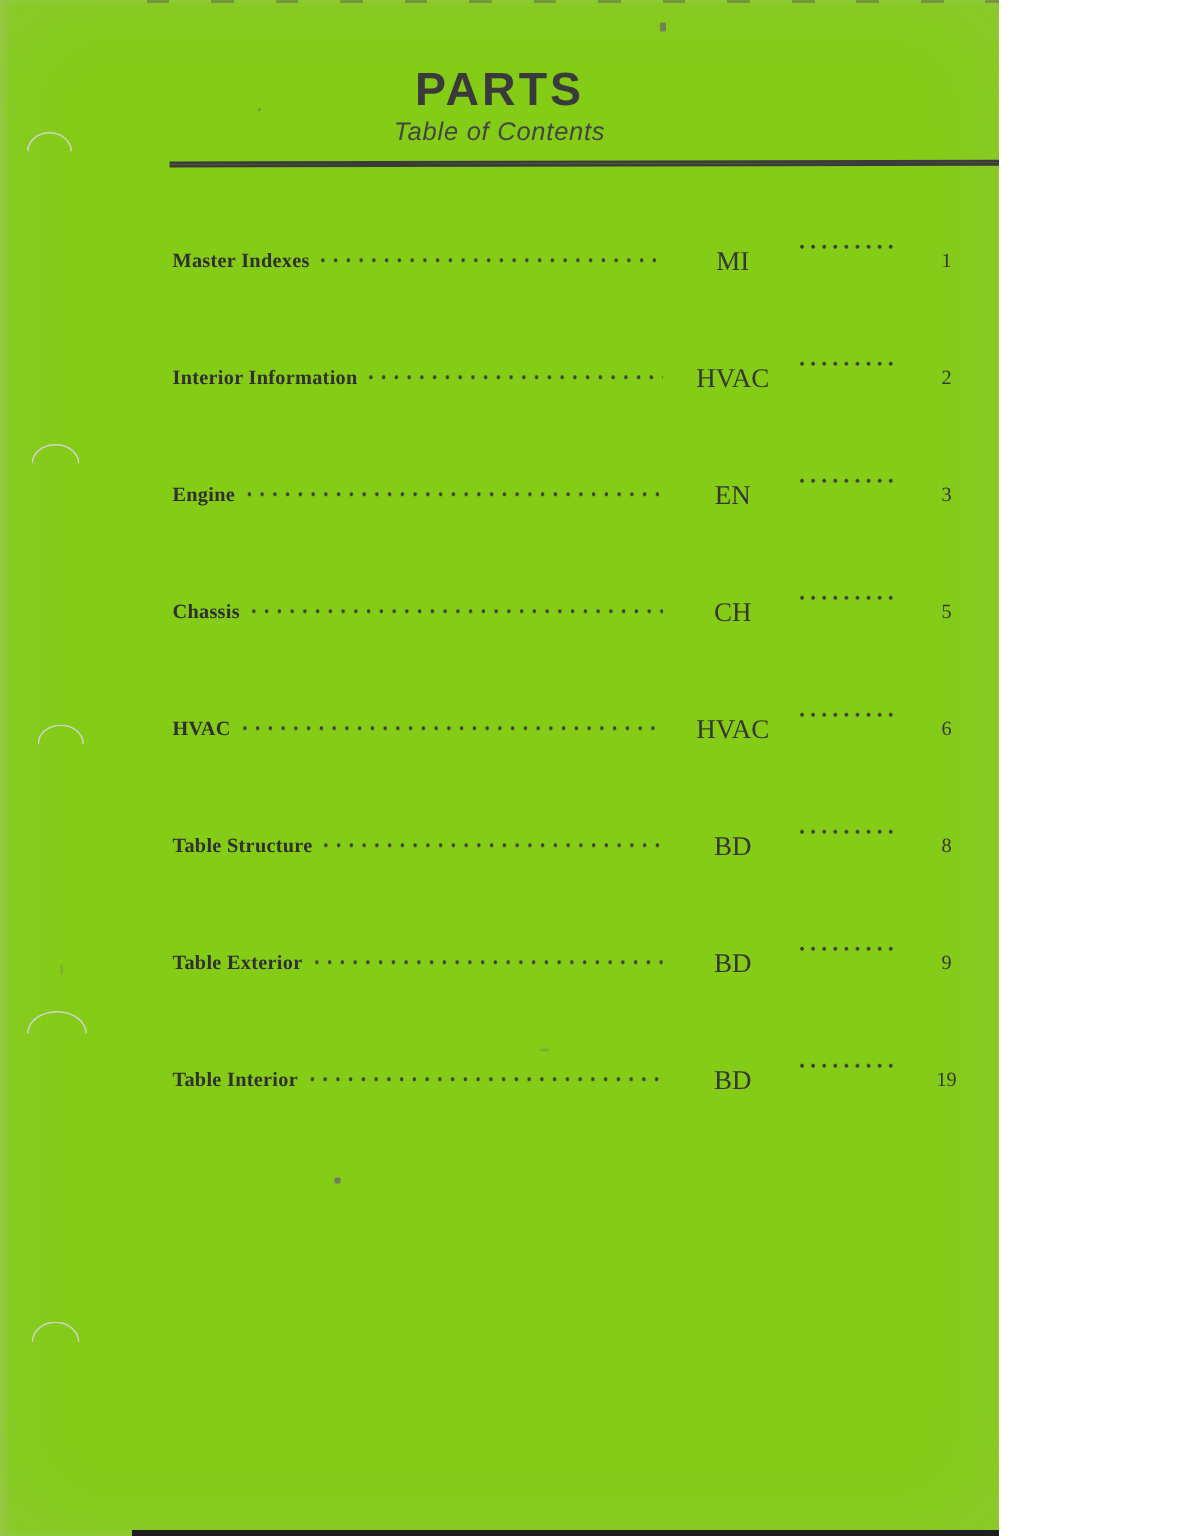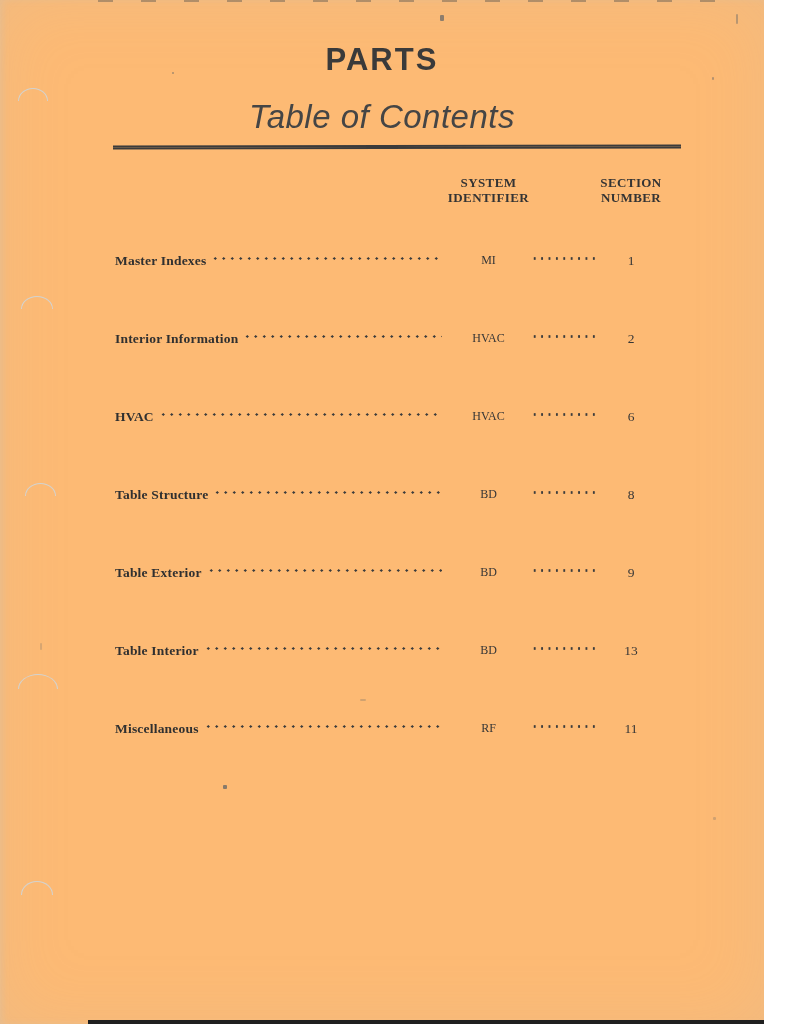--- a/index.html
+++ b/index.html
@@ -1,38 +1,38 @@
 <!DOCTYPE html>
 <html><head>
 <meta charset="utf-8">
 <style>
   * { margin:0; padding:0; box-sizing:border-box; }
   html,body { background:#ffffff; }
   .page {
     position:relative;
-    width:764px; height:1024px;
-    background:#fdba74;
+    width:666px; height:1024px;
+    background:#84cc16;
     box-shadow: inset 0 0 70px rgba(188,188,182,.18), inset 3px 0 6px rgba(200,200,196,.25);
     overflow:hidden;
     font-family:"Liberation Serif", serif;
     color:#2f2f2f;
   }
 
   
   .hdr { text-align:center; }
   .title {
     margin-top:42px;
     font-family:"Liberation Sans", sans-serif;
     font-size:31px; font-weight:700; letter-spacing:2px;
     color:#3a3a3a;
   }
   .subtitle {
-    margin-top:20px;
+    margin-top:0;
     font-family:"Liberation Sans", sans-serif;
-    font-size:33px; font-style:italic; font-weight:400; letter-spacing:.5px;
+    font-size:17px; font-style:italic; font-weight:400; letter-spacing:.5px;
     color:#454545;
   }
   .rule {
     margin:9px 0 0 113px;
     width:568px; height:1px;
     border-top:2px solid #3b3b3b;
     border-bottom:2px solid #3b3b3b;
     transform:rotate(-.12deg);
   }
 
@@ -44,33 +44,33 @@
     display:block; text-align:center;
     font-weight:700; font-size:13px; line-height:15px; letter-spacing:.4px;
     color:#343434; white-space:nowrap;
   }
   .th span { display:block; }
   .th-ident { width:85px; }
   .th-gap { width:66px; }
   .th-num { width:68px; }
 
   .rows { margin-top:9px; }
-  .row { display:flex; align-items:flex-start; height:30px;margin-top:48px; }
+  .row { display:flex; align-items:center; height:30px;margin-top:48px; }
   .label {
     font-weight:700; font-size:13.5px; letter-spacing:.2px; color:#303030;
     white-space:nowrap;
   }
   .leader {
     flex:1; height:13px; margin:0 4px 0 5px;
     background-image:radial-gradient(circle, #3c3c3c 1.05px, rgba(0,0,0,0) 1.4px);
     background-size:8.5px 13px;
     background-position:left bottom 1px;
     background-repeat:repeat-x;
   }
-  .ident { width:85px; text-align:center; font-size:12px; color:#363636; }
+  .ident { width:85px; text-align:center; font-size:18px; color:#363636; }
   .middot {
     width:66px; height:13px; align-self:baseline;
     background-image:radial-gradient(circle, #3c3c3c 1.05px, rgba(0,0,0,0) 1.4px);
     background-size:7.4px 13px;
     background-position:left bottom 1px;
     background-repeat:repeat-x;
   }
   .num { width:68px; text-align:center; font-size:13.5px; color:#363636; }
 
   
@@ -111,47 +111,49 @@
   <div class="bottom-bar"></div>
 
   <div class="hdr">
     <div class="title">PARTS</div>
     <div class="subtitle">Table of Contents</div>
     <div class="rule"></div>
   </div>
 
   <div class="toc">
 
-    <div class="thead">
-      <span class="th-spacer"></span>
-      <span class="th th-ident">
-        <span>SYSTEM</span>
-        <span>IDENTIFIER</span>
-      </span>
-      <span class="th-gap"></span>
-      <span class="th th-num">
-        <span>SECTION</span>
-        <span>NUMBER</span>
-      </span>
-    </div>
 
     <div class="rows">
       <div class="row">
         <span class="label">Master Indexes</span>
         <span class="leader"></span>
         <span class="ident">MI</span>
         <span class="middot"></span>
         <span class="num">1</span>
       </div>
       <div class="row">
         <span class="label">Interior Information</span>
         <span class="leader"></span>
         <span class="ident">HVAC</span>
         <span class="middot"></span>
         <span class="num">2</span>
+      </div>
+      <div class="row">
+        <span class="label">Engine</span>
+        <span class="leader"></span>
+        <span class="ident">EN</span>
+        <span class="middot"></span>
+        <span class="num">3</span>
+      </div>
+      <div class="row">
+        <span class="label">Chassis</span>
+        <span class="leader"></span>
+        <span class="ident">CH</span>
+        <span class="middot"></span>
+        <span class="num">5</span>
       </div>
       <div class="row">
         <span class="label">HVAC</span>
         <span class="leader"></span>
         <span class="ident">HVAC</span>
         <span class="middot"></span>
         <span class="num">6</span>
       </div>
       <div class="row">
         <span class="label">Table Structure</span>
@@ -165,24 +167,17 @@
         <span class="leader"></span>
         <span class="ident">BD</span>
         <span class="middot"></span>
         <span class="num">9</span>
       </div>
       <div class="row">
         <span class="label">Table Interior</span>
         <span class="leader"></span>
         <span class="ident">BD</span>
         <span class="middot"></span>
-        <span class="num">13</span>
-      </div>
-      <div class="row">
-        <span class="label">Miscellaneous</span>
-        <span class="leader"></span>
-        <span class="ident">RF</span>
-        <span class="middot"></span>
-        <span class="num">11</span>
+        <span class="num">19</span>
       </div>
     </div>
   </div>
 </div>
 
 </body></html>

